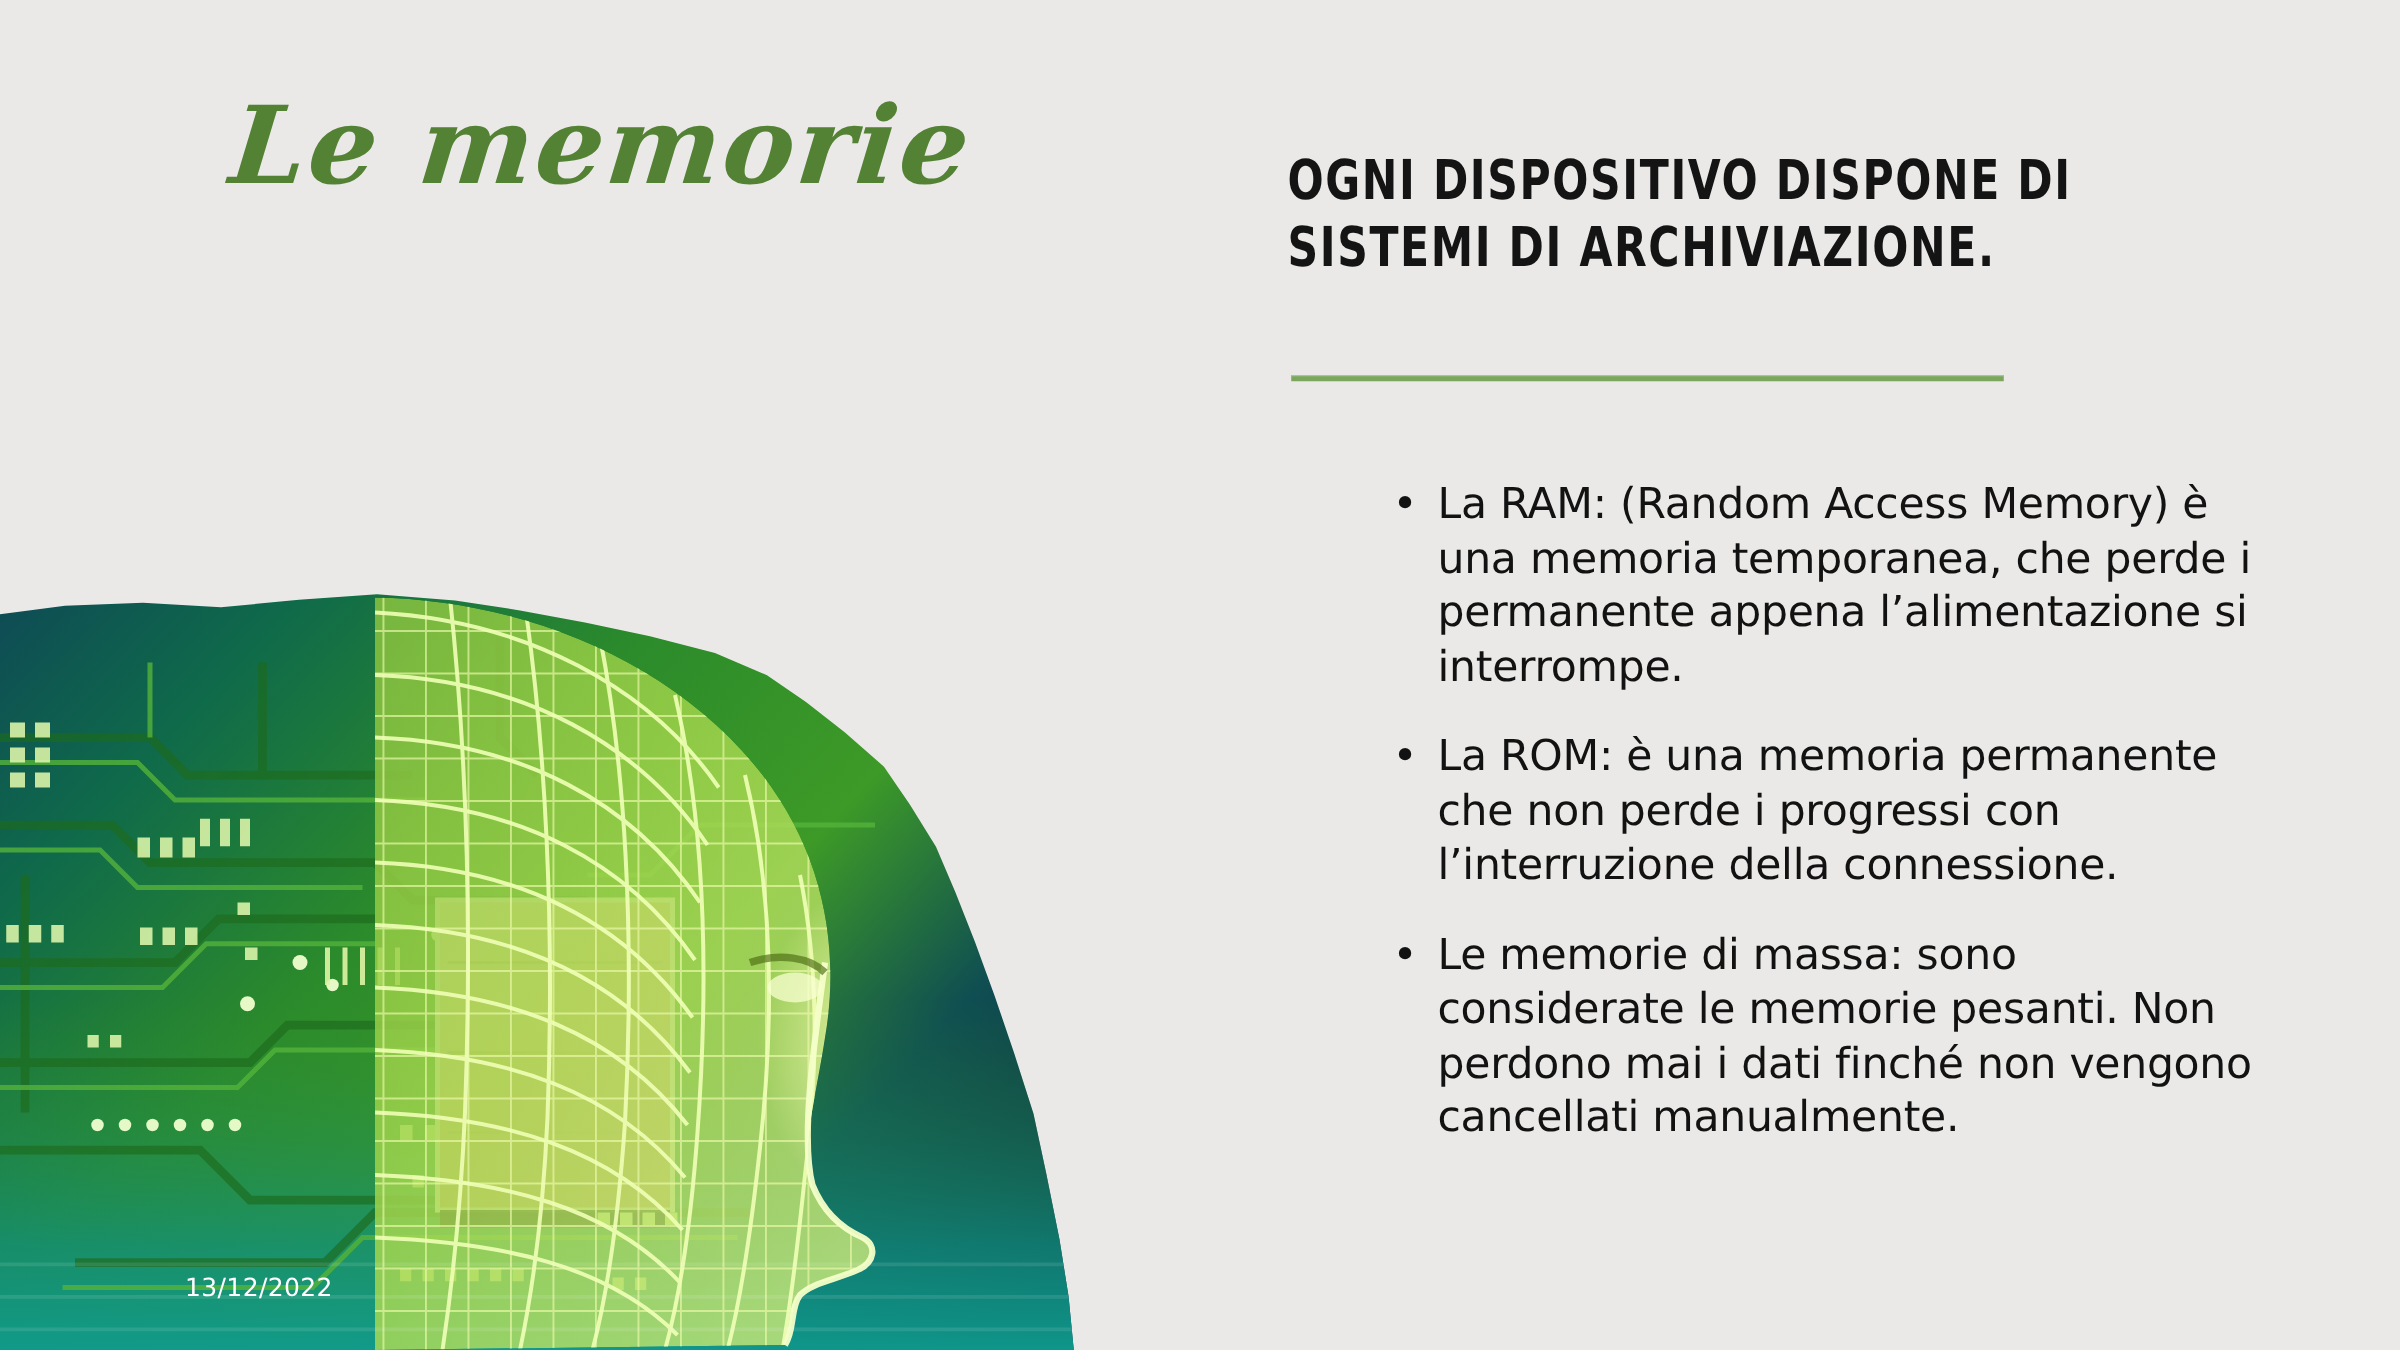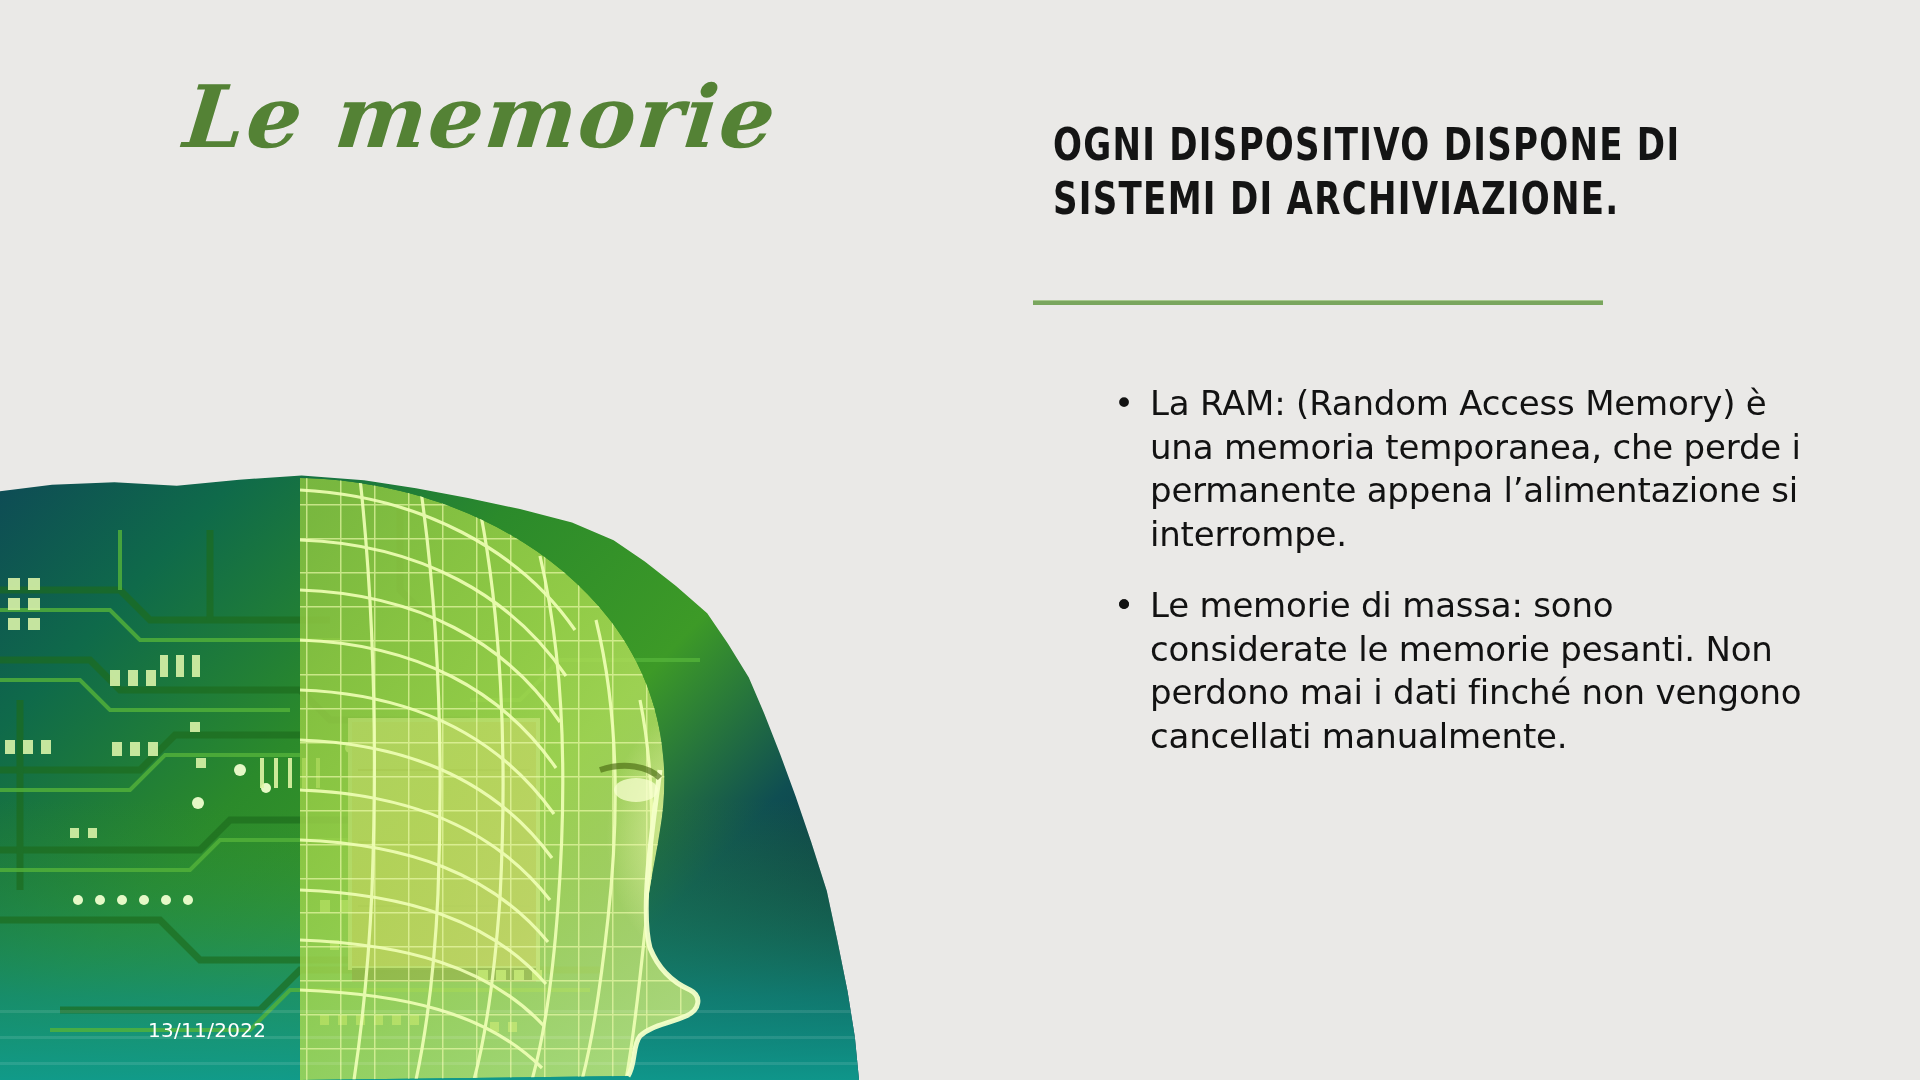--- a/index.html
+++ b/index.html
@@ -32,21 +32,20 @@
     white-space: nowrap;
     transform: skewX(-6deg);
   }
 
   
   #right-col {
     position: absolute;
     left: 1030px;
     top: 118px;
     width: 700px;
-    margin-left: 23px;
   }
   #subheading {
     font-family: "DejaVu Sans Condensed", "Liberation Sans Narrow", "Liberation Sans", sans-serif;
     font-weight: 700;
     font-size: 44px;
     line-height: 1.22;
     letter-spacing: 1.5px;
     color: #141414;
     text-transform: uppercase;
     transform: scaleX(0.86);
@@ -328,35 +327,36 @@
                C 716 520 770 430 800 330 C 830 225 790 90 672 0 Z" fill="#0a2238" opacity="0.0"></path>
 
       <g opacity="0.10">
         <rect x="0" y="540" width="1040" height="3" fill="#ffffff"></rect>
         <rect x="0" y="566" width="1040" height="3" fill="#ffffff"></rect>
         <rect x="0" y="592" width="1040" height="3" fill="#ffffff"></rect>
       </g>
     </svg>
   </div>
 
-  <div id="date-stamp">13/11/2022</div>
+  <div id="date-stamp">13/12/2022</div>
 
   <div id="right-col">
     <div id="subheading">Ogni dispositivo dispone di sistemi di archiviazione.</div>
   </div>
 
   <div id="divider"></div>
 
   <ul id="bullet-list">
     <li class="bullet-item">
       <span class="bullet-marker">•</span>
       <span>La RAM: (Random Access Memory) è una memoria temporanea, che perde i permanente appena l’alimentazione si interrompe.</span>
     </li>
     <li class="bullet-item">
       <span class="bullet-marker">•</span>
+      <span>La ROM: è una memoria permanente che non perde i progressi con l’interruzione della connessione.</span>
     </li>
     <li class="bullet-item">
       <span class="bullet-marker">•</span>
       <span>Le memorie di massa: sono considerate le memorie pesanti. Non perdono mai i dati finché non vengono cancellati manualmente.</span>
     </li>
   </ul>
 
 </div>
 
 </body></html>

